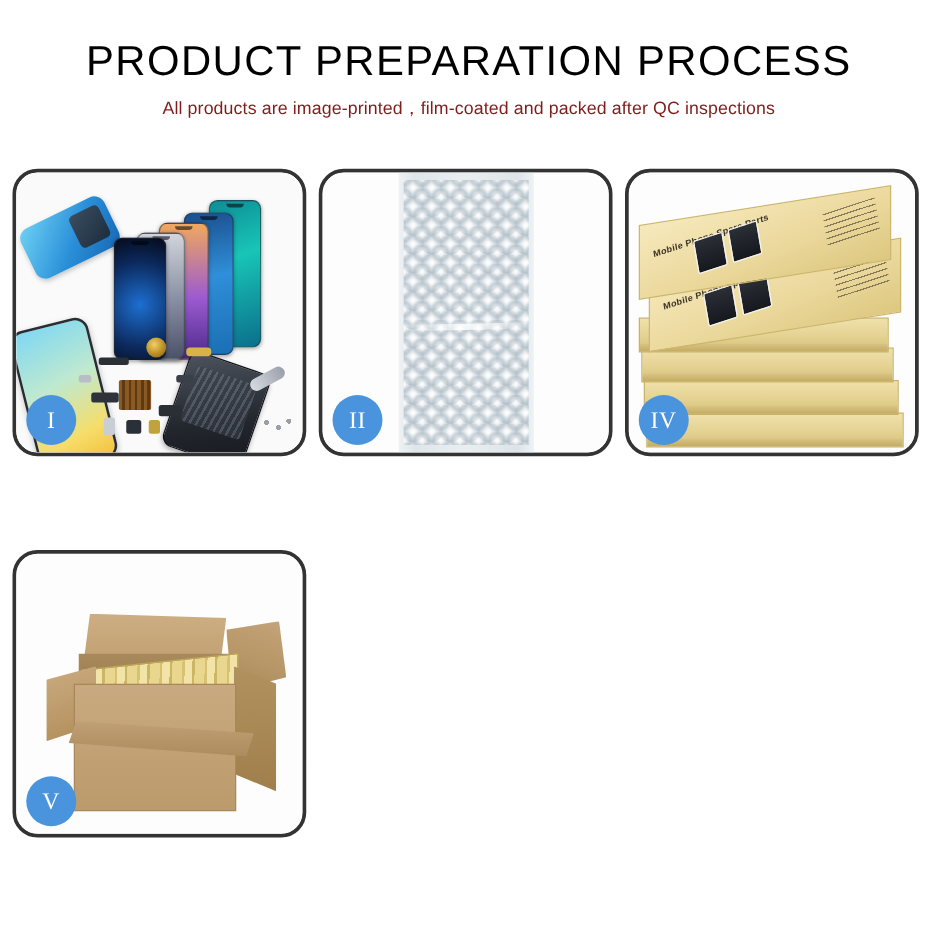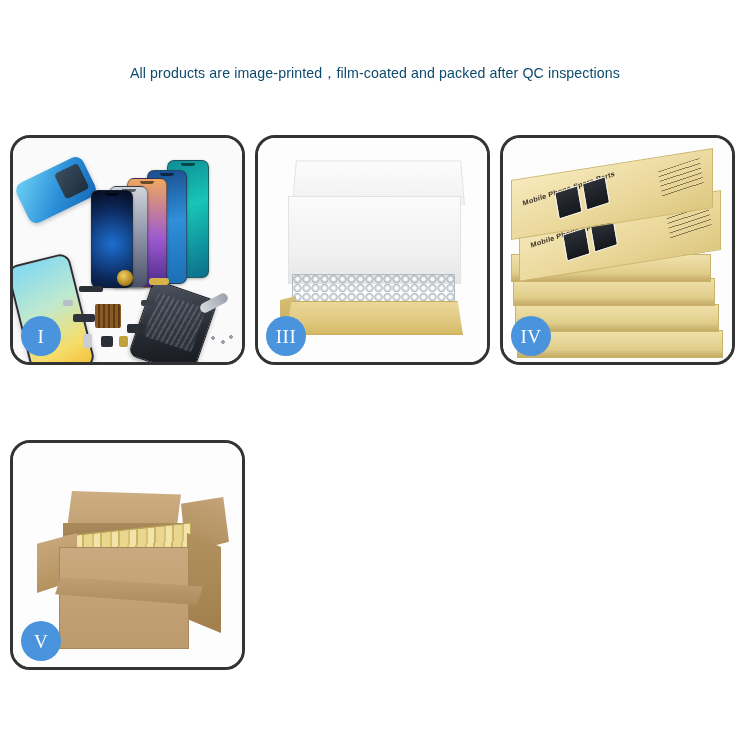--- a/index.html
+++ b/index.html
@@ -27,22 +27,22 @@
     font-weight: 400;
     letter-spacing: 1.1px;
     color: #000000;
     line-height: 1;
     white-space: nowrap;
   }
   .subtitle {
     font-family: "Liberation Sans", sans-serif;
     font-size: 14.2px;
     font-weight: 400;
-    color: #0c4a6e;
-    margin-top: 31px;
+    color: #7f1d1d;
+    margin-top: 10px;
     letter-spacing: .1px;
     white-space: nowrap;
   }
 
   
   .grid {
     position: absolute;
     left: 10px;
     top: 135px;
     width: 730px;
@@ -333,20 +333,21 @@
   .c6-wrap {
     position:absolute; left:120px; top:2px; width:70px; height:40px;
     background:linear-gradient(140deg,rgba(255,255,255,.75),rgba(225,232,236,.35));
     clip-path: polygon(18% 0, 100% 22%, 82% 100%, 0 64%);
   }
 </style>
 </head>
 <body>
 
 <div class="header">
+  <div class="title">PRODUCT PREPARATION PROCESS</div>
   <div class="subtitle">All products are image-printed，film-coated and packed after QC inspections</div>
 </div>
 
 <div class="grid">
 
   <div class="panel">
     <div class="panel-inner">
       <div class="scene-parts">
         <div class="blue-film"></div>
         <div class="phone-fan">
@@ -379,33 +380,31 @@
         <div class="part p-btn3"></div>
         <div class="part p-sml1"></div>
         <div class="part p-sml2"></div>
         <div class="part p-tool"></div>
         <div class="part p-screws"></div>
       </div>
     </div>
     <div class="badge">I</div>
   </div>
 
-
   <div class="panel">
     <div class="panel-inner">
-      <div class="box3-wrap">
-        <div class="box3-lid"></div>
-        <div class="box3-back"></div>
-        <div class="box3-content"></div>
-        <div class="box3-sideL"></div>
-        <div class="box3-front"></div>
+      <div class="bubble-wrap">
+        <div class="bubbles"></div>
+        <div class="bubbles2"></div>
+        <div class="wrap-seam"></div>
       </div>
     </div>
-    <div class="badge">III</div>
+    <div class="badge">II</div>
   </div>
+
 
   <div class="panel">
     <div class="panel-inner">
       <div class="stack">
         <div class="sbox" style="top:168px;left:6px;width:204px;">
             <div class="edge"></div>
           </div>
         <div class="sbox" style="top:142px;left:4px;width:202px;">
             <div class="edge"></div>
           </div>

